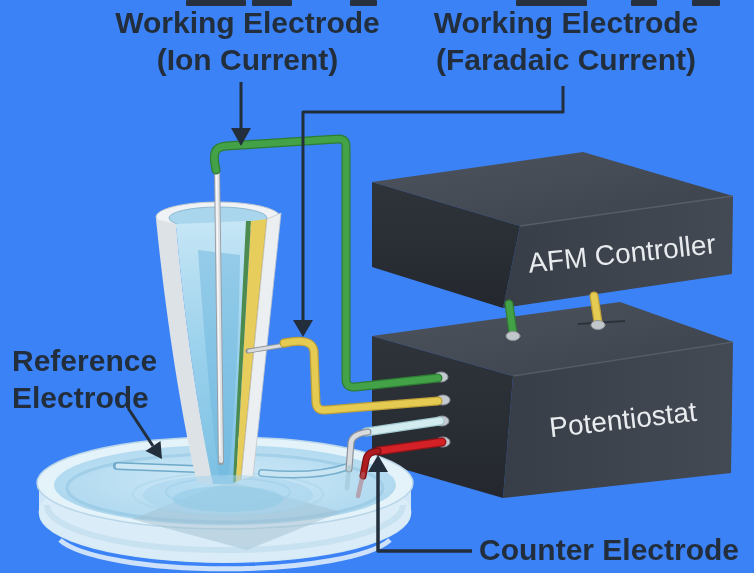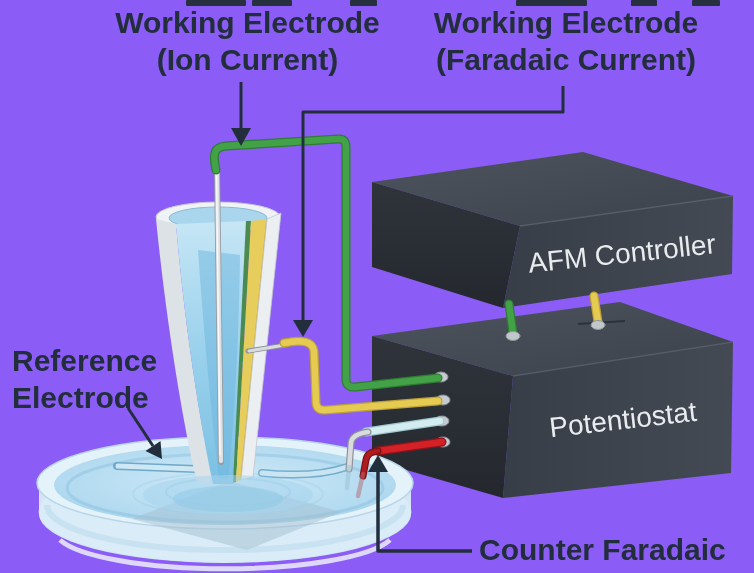--- a/index.html
+++ b/index.html
@@ -1,16 +1,16 @@
 <!DOCTYPE html>
 <html><head>
 <meta charset="utf-8">
 <style>
   html,body{margin:0;padding:0;background:#fff;}
-  .stage{position:relative;width:754px;height:573px;background:#8b5cf6;overflow:hidden;
+  .stage{position:relative;width:754px;height:573px;background:#3b82f6;overflow:hidden;
          font-family:"Liberation Sans",sans-serif;}
   .stage svg{position:absolute;left:0;top:0;}
   .lbl{position:absolute;font-weight:700;color:#232e3d;white-space:pre-line;
        font-size:30px;line-height:1.24;letter-spacing:0px;}
   .lbl.center{text-align:center;}
   .devlbl{position:absolute;color:#e9ecef;font-weight:500;white-space:nowrap;
           text-align:center;transform-origin:50% 50%;}
 </style>
 </head>
 <body>
@@ -162,19 +162,19 @@
 
 <div class="lbl center" style="left:100px;top:4px;width:295px;">Working Electrode
 (Ion Current)</div>
 
 <div class="lbl center" style="left:408px;top:4px;width:316px;">Working Electrode
 (Faradaic Current)</div>
 
 <div class="lbl" style="left:12px;top:342px;width:180px;text-align:left;">Reference
 Electrode</div>
 
-<div class="lbl" style="left:479px;top:531px;width:275px;text-align:left;">Counter Faradaic</div>
+<div class="lbl" style="left:479px;top:531px;width:275px;text-align:left;">Counter Electrode</div>
 
 <div class="devlbl" style="left:512px;top:238px;width:220px;font-size:28px;transform:rotate(-6deg);">AFM Controller</div>
 
 <div class="devlbl" style="left:528px;top:404px;width:190px;font-size:28px;transform:rotate(-6.5deg);">Potentiostat</div>
 
 </div>
 
 </body></html>

